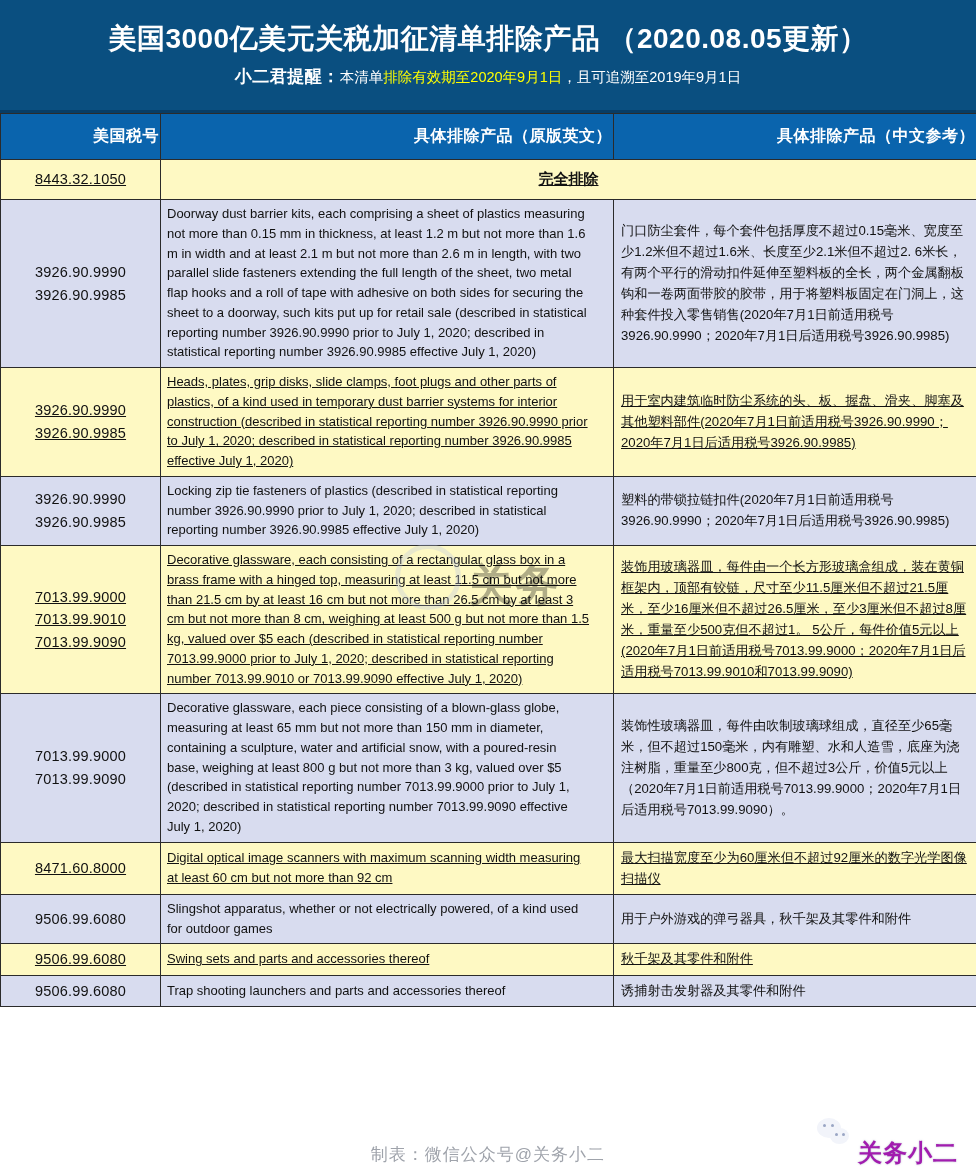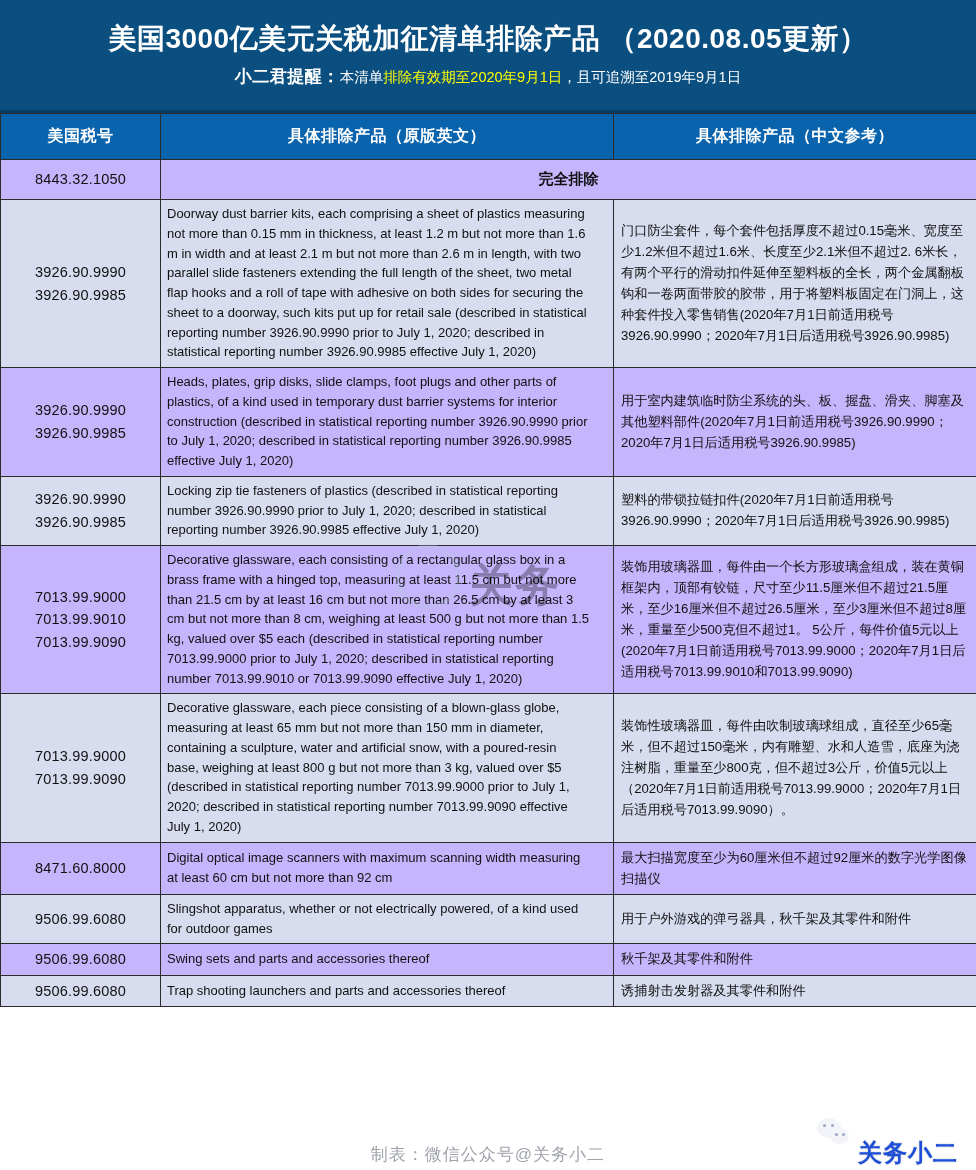--- a/index.html
+++ b/index.html
@@ -79,21 +79,21 @@
     border: 1px solid #2b2b2b;
     vertical-align: middle;
     box-sizing: border-box;
   }
   thead th {
     background: #0a64ad;
     color: #ffffff;
     font-size: 16px;
     font-weight: bold;
     height: 46px;
-    text-align: center;
+    text-align: right;
     letter-spacing: 0.5px;
     border-color: #173d5e;
   }
 
   td.code {
     text-align: center;
     font-size: 14.5px;
     line-height: 1.55;
     padding: 4px 2px;
     white-space: pre-line;
@@ -112,21 +112,21 @@
     text-align: left;
     margin-top: 16px;
   }
   td.full {
     text-align: center;
     font-weight: bold;
     font-size: 15px;
     height: 40px;
   }
   tr.shaded td { background: #d8dcef; }
-  tr.plain td { background: #c4b5fd; }
+  tr.plain td { background: #fef9c3; text-decoration: underline; }
 
   
   .wm-center {
     position: absolute;
     left: 395px;
     top: 540px;
     width: 230px;
     height: 90px;
     pointer-events: none;
     opacity: 0.30;
@@ -175,21 +175,21 @@
   .wechat-logo .b2 { width: 19px; height: 16px; left: 13px; top: 12px; }
   .wechat-logo .d {
     position: absolute;
     width: 3px; height: 3px;
     border-radius: 50%;
     background: #9aa6c4;
   }
   .wm-bottom .wm-name {
     font-size: 24px;
     font-weight: bold;
-    color: #1d4ed8;
+    color: #a21caf;
     letter-spacing: 1px;
     text-shadow: 0 0 2px rgba(120,130,160,0.55);
     white-space: nowrap;
     margin-top: 40px;
   }
 
   
   .footer {
     position: absolute;
     left: 0;

